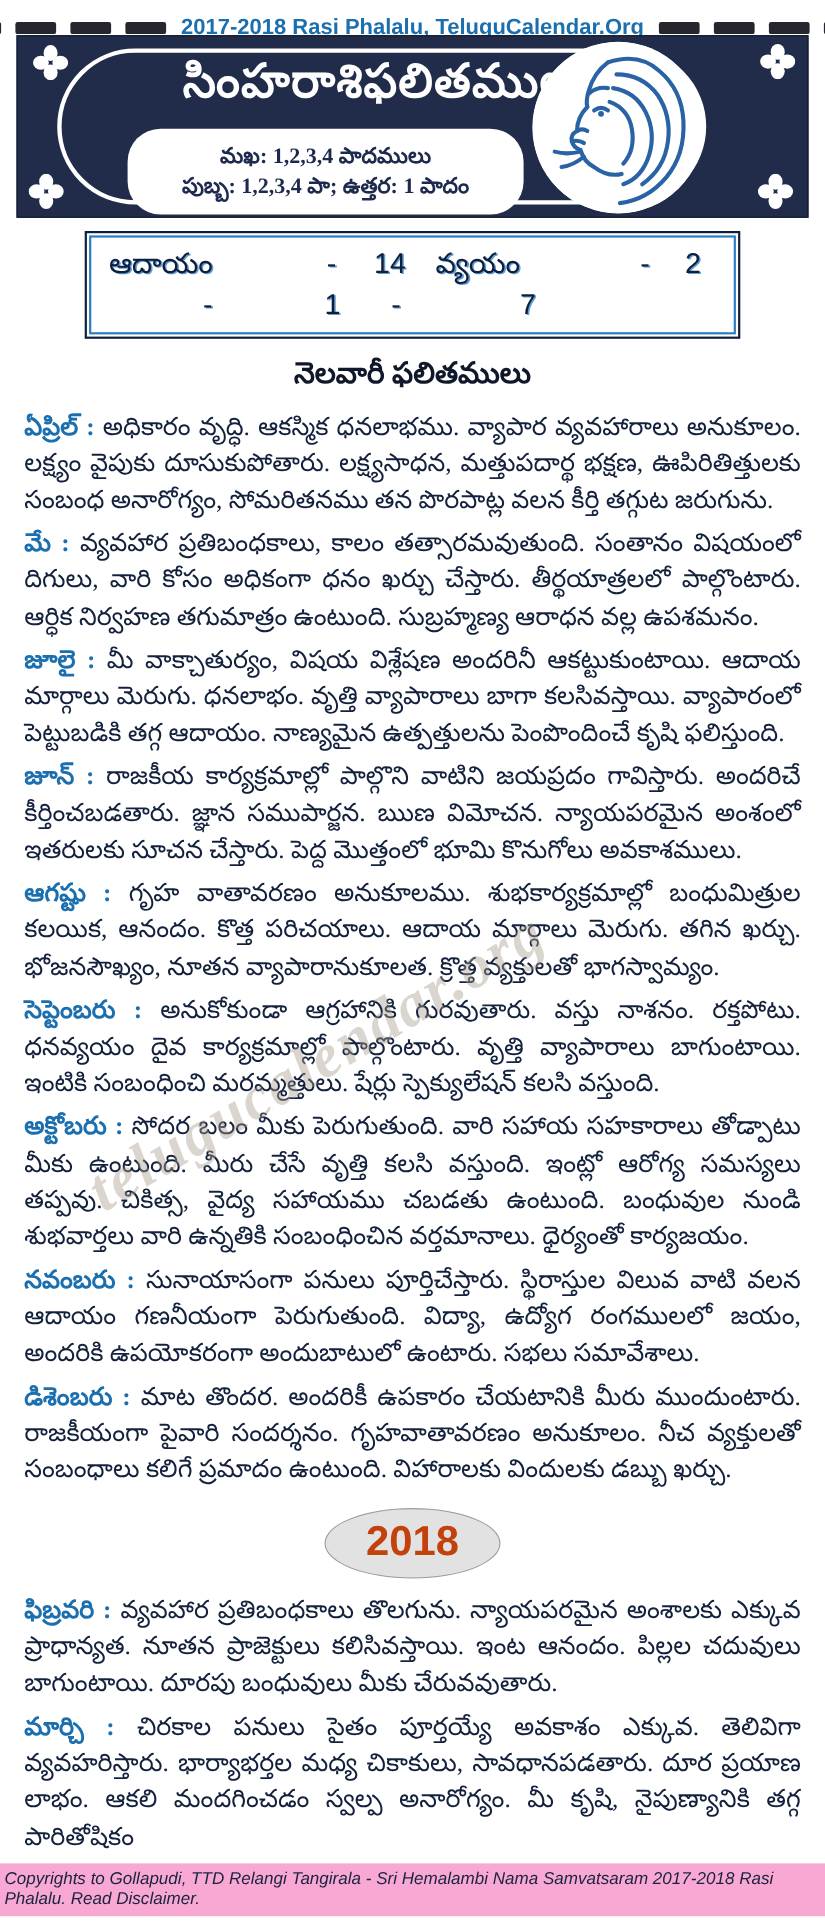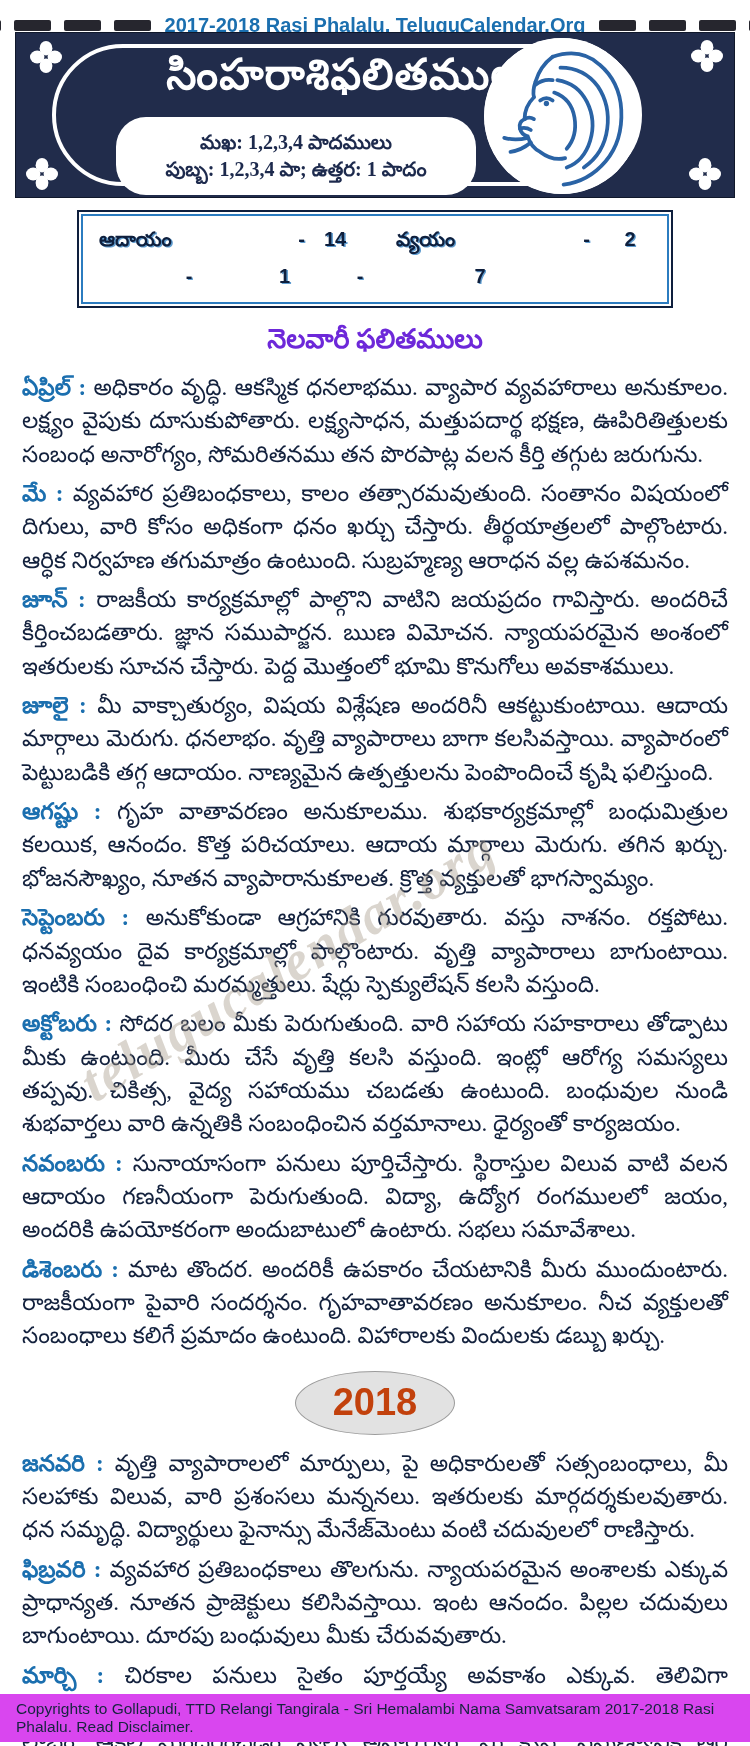--- a/index.html
+++ b/index.html
@@ -21,41 +21,41 @@
   .lion-circle { position:absolute; left:468px; top:5px; width:156px; height:156px; background:#ffffff; border-radius:50%; overflow:hidden; }
   .flower { position:absolute; width:32px; height:32px; }
   .fl-tl { left:14px; top:8px; }
   .fl-bl { left:10px; bottom:7px; }
   .fl-tr { right:11px; top:7px; }
   .fl-br { right:13px; bottom:7px; }
 
   
   .summary-outer { width:596px; margin:12px auto 0 auto; border:2px solid #0e1f3d; padding:2px; background:#fff; }
   .summary-inner { border:2px solid #2b7cc0; padding:5px 16px 7px 16px; }
-  .summary-row { display:grid; grid-template-columns:180px 45px 72px 168px 45px 1fr; font-size:20px; font-weight:bold; color:#0e1f3d; line-height:37px; text-shadow:1.4px 1.4px 0 rgba(43,124,192,.75); font-family:"Liberation Sans", sans-serif; }
+  .summary-row { display:grid; grid-template-columns:180px 45px 72px 168px 45px 1fr; font-size:26px; font-weight:normal; color:#0e1f3d; line-height:37px; text-shadow:1.4px 1.4px 0 rgba(43,124,192,.75); font-family:"Liberation Sans", sans-serif; }
   .summary-row .sep { text-align:center; }
-  .summary-row .val { text-align:left; }
+  .summary-row .val { text-align:left;margin-left:16px; }
   .summary-row .val2 { text-align:center; }
 
   
-  .section-title { font-size:27px; font-weight:bold; color:#6d28d9; text-align:center; margin:16px 0 10px 0; }
+  .section-title { font-size:27px; font-weight:bold; color:#0f172a; text-align:center; margin:16px 0 10px 0; }
 
   
   .months { padding:0 22px; }
   .month-para { font-size:23px; line-height:1.45; color:#13213d; text-align:justify; margin:6px 0 0 0; }
   .mname { font-weight:bold; color:#1b6faf; }
 
   
   .year-badge { width:160px; height:64px; margin:18px auto 12px auto; background:#e2e2e2; border:1px solid #9b9b9b; border-radius:50%; display:flex; align-items:center; justify-content:center; font-family:"Liberation Sans", sans-serif; font-size:38px; font-weight:bold; color:#c2410c; }
 
   
   .watermark { position:absolute; left:85px; top:1055px; transform:rotate(-31deg); transform-origin:0 50%; font-size:56px; font-weight:bold; font-style:italic; letter-spacing:2px; color:rgba(168,156,138,0.42); pointer-events:none; white-space:nowrap; }
 
   
-  .footer { position:absolute; left:0; right:0; bottom:4px; background:#d946ef; color:#17243f; font-family:"Liberation Sans", sans-serif; font-size:15.5px; padding:6px 16px; }
+  .footer { position:absolute; left:0; right:0; bottom:4px; background:#f9a8d4; color:#17243f; font-family:"Liberation Sans", sans-serif; font-size:15.5px; padding:6px 4px;font-style:italic; }
 </style>
 </head>
 <body>
 
 <div class="page">
 
   <header class="topbar">
     <div class="dashes">
       <div class="dash"></div>
       <div class="dash"></div>
@@ -151,31 +151,30 @@
         <span class="val2">7</span>
       </div>
     </div>
   </section>
 
   <h2 class="section-title">నెలవారీ ఫలితములు</h2>
 
   <main class="months">
     <p class="month-para"><span class="mname">ఏప్రిల్ :</span> <span>అధికారం వృద్ధి. ఆకస్మిక ధనలాభము. వ్యాపార వ్యవహారాలు అనుకూలం. లక్ష్యం వైపుకు దూసుకుపోతారు. లక్ష్యసాధన, మత్తుపదార్థ భక్షణ, ఊపిరితిత్తులకు సంబంధ అనారోగ్యం, సోమరితనము తన పొరపాట్ల వలన కీర్తి తగ్గుట జరుగును.</span></p>
     <p class="month-para"><span class="mname">మే :</span> <span>వ్యవహార ప్రతిబంధకాలు, కాలం తత్సారమవుతుంది. సంతానం విషయంలో దిగులు, వారి కోసం అధికంగా ధనం ఖర్చు చేస్తారు. తీర్థయాత్రలలో పాల్గొంటారు. ఆర్ధిక నిర్వహణ తగుమాత్రం ఉంటుంది. సుబ్రహ్మణ్య ఆరాధన వల్ల ఉపశమనం.</span></p>
+    <p class="month-para"><span class="mname">జూలై :</span> <span>మీ వాక్చాతుర్యం, విషయ విశ్లేషణ అందరినీ ఆకట్టుకుంటాయి. ఆదాయ మార్గాలు మెరుగు. ధనలాభం. వృత్తి వ్యాపారాలు బాగా కలసివస్తాయి. వ్యాపారంలో పెట్టుబడికి తగ్గ ఆదాయం. నాణ్యమైన ఉత్పత్తులను పెంపొందించే కృషి ఫలిస్తుంది.</span></p>
     <p class="month-para"><span class="mname">జూన్ :</span> <span>రాజకీయ కార్యక్రమాల్లో పాల్గొని వాటిని జయప్రదం గావిస్తారు. అందరిచే కీర్తించబడతారు. జ్ఞాన సముపార్జన. ఋణ విమోచన. న్యాయపరమైన అంశంలో ఇతరులకు సూచన చేస్తారు. పెద్ద మొత్తంలో భూమి కొనుగోలు అవకాశములు.</span></p>
-    <p class="month-para"><span class="mname">జూలై :</span> <span>మీ వాక్చాతుర్యం, విషయ విశ్లేషణ అందరినీ ఆకట్టుకుంటాయి. ఆదాయ మార్గాలు మెరుగు. ధనలాభం. వృత్తి వ్యాపారాలు బాగా కలసివస్తాయి. వ్యాపారంలో పెట్టుబడికి తగ్గ ఆదాయం. నాణ్యమైన ఉత్పత్తులను పెంపొందించే కృషి ఫలిస్తుంది.</span></p>
     <p class="month-para"><span class="mname">ఆగష్టు :</span> <span>గృహ వాతావరణం అనుకూలము. శుభకార్యక్రమాల్లో బంధుమిత్రుల కలయిక, ఆనందం. కొత్త పరిచయాలు. ఆదాయ మార్గాలు మెరుగు. తగిన ఖర్చు. భోజనసౌఖ్యం, నూతన వ్యాపారానుకూలత. క్రొత్త వ్యక్తులతో భాగస్వామ్యం.</span></p>
     <p class="month-para"><span class="mname">సెప్టెంబరు :</span> <span>అనుకోకుండా ఆగ్రహానికి గురవుతారు. వస్తు నాశనం. రక్తపోటు. ధనవ్యయం దైవ కార్యక్రమాల్లో పాల్గొంటారు. వృత్తి వ్యాపారాలు బాగుంటాయి. ఇంటికి సంబంధించి మరమ్మత్తులు. షేర్లు స్పెక్యులేషన్ కలసి వస్తుంది.</span></p>
     <p class="month-para"><span class="mname">అక్టోబరు :</span> <span>సోదర బలం మీకు పెరుగుతుంది. వారి సహాయ సహకారాలు తోడ్పాటు మీకు ఉంటుంది. మీరు చేసే వృత్తి కలసి వస్తుంది. ఇంట్లో ఆరోగ్య సమస్యలు తప్పవు. చికిత్స, వైద్య సహాయము చబడతు ఉంటుంది. బంధువుల నుండి శుభవార్తలు వారి ఉన్నతికి సంబంధించిన వర్తమానాలు. ధైర్యంతో కార్యజయం.</span></p>
     <p class="month-para"><span class="mname">నవంబరు :</span> <span>సునాయాసంగా పనులు పూర్తిచేస్తారు. స్థిరాస్తుల విలువ వాటి వలన ఆదాయం గణనీయంగా పెరుగుతుంది. విద్యా, ఉద్యోగ రంగములలో జయం, అందరికి ఉపయోకరంగా అందుబాటులో ఉంటారు. సభలు సమావేశాలు.</span></p>
     <p class="month-para"><span class="mname">డిశెంబరు :</span> <span>మాట తొందర. అందరికీ ఉపకారం చేయటానికి మీరు ముందుంటారు. రాజకీయంగా పైవారి సందర్శనం. గృహవాతావరణం అనుకూలం. నీచ వ్యక్తులతో సంబంధాలు కలిగే ప్రమాదం ఉంటుంది. విహారాలకు విందులకు డబ్బు ఖర్చు.</span></p>
 
     <div class="year-badge">2018</div>
 
-    <p class="month-para"><span class="mname">జనవరి :</span> <span>వృత్తి వ్యాపారాలలో మార్పులు, పై అధికారులతో సత్సంబంధాలు, మీ సలహాకు విలువ, వారి ప్రశంసలు మన్ననలు. ఇతరులకు మార్గదర్శకులవుతారు. ధన సమృద్ధి. విద్యార్థులు ఫైనాన్సు మేనేజ్‌మెంటు వంటి చదువులలో రాణిస్తారు.</span></p>
     <p class="month-para"><span class="mname">ఫిబ్రవరి :</span> <span>వ్యవహార ప్రతిబంధకాలు తొలగును. న్యాయపరమైన అంశాలకు ఎక్కువ ప్రాధాన్యత. నూతన ప్రాజెక్టులు కలిసివస్తాయి. ఇంట ఆనందం. పిల్లల చదువులు బాగుంటాయి. దూరపు బంధువులు మీకు చేరువవుతారు.</span></p>
     <p class="month-para"><span class="mname">మార్చి :</span> <span>చిరకాల పనులు సైతం పూర్తయ్యే అవకాశం ఎక్కువ. తెలివిగా వ్యవహరిస్తారు. భార్యాభర్తల మధ్య చికాకులు, సావధానపడతారు. దూర ప్రయాణ లాభం. ఆకలి మందగించడం స్వల్ప అనారోగ్యం. మీ కృషి, నైపుణ్యానికి తగ్గ పారితోషికం</span></p>
   </main>
 
   <div class="watermark">telugucalendar.org</div>
 
   <footer class="footer">Copyrights to Gollapudi, TTD Relangi Tangirala - Sri Hemalambi Nama Samvatsaram 2017-2018 Rasi Phalalu. Read Disclaimer.</footer>
 
 </div>
 

